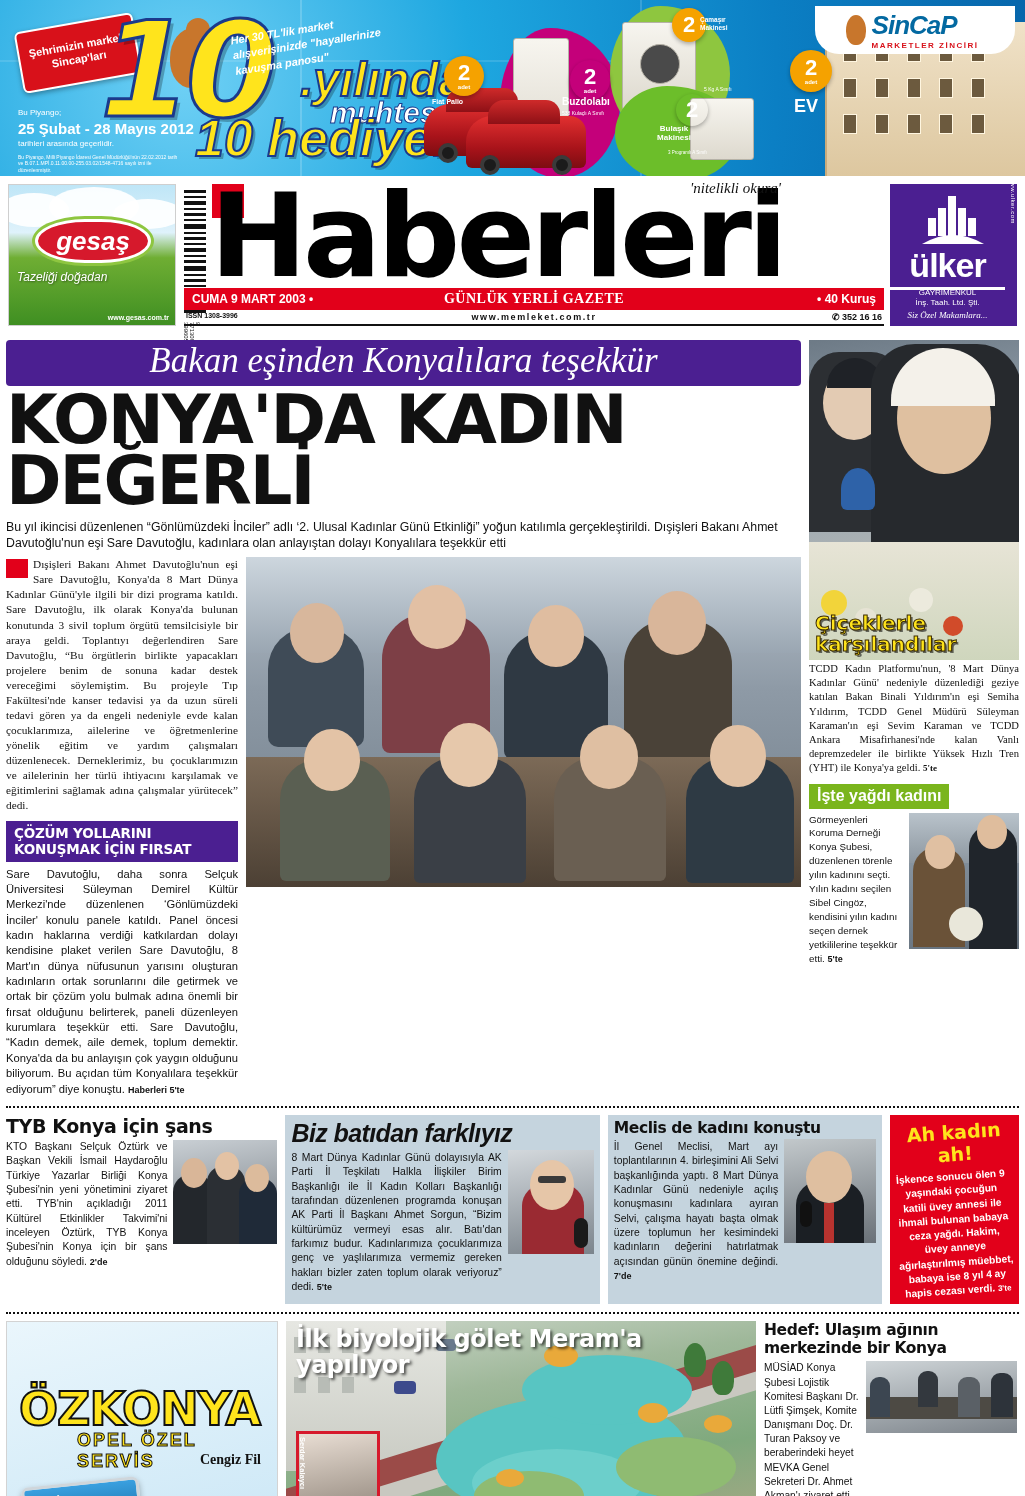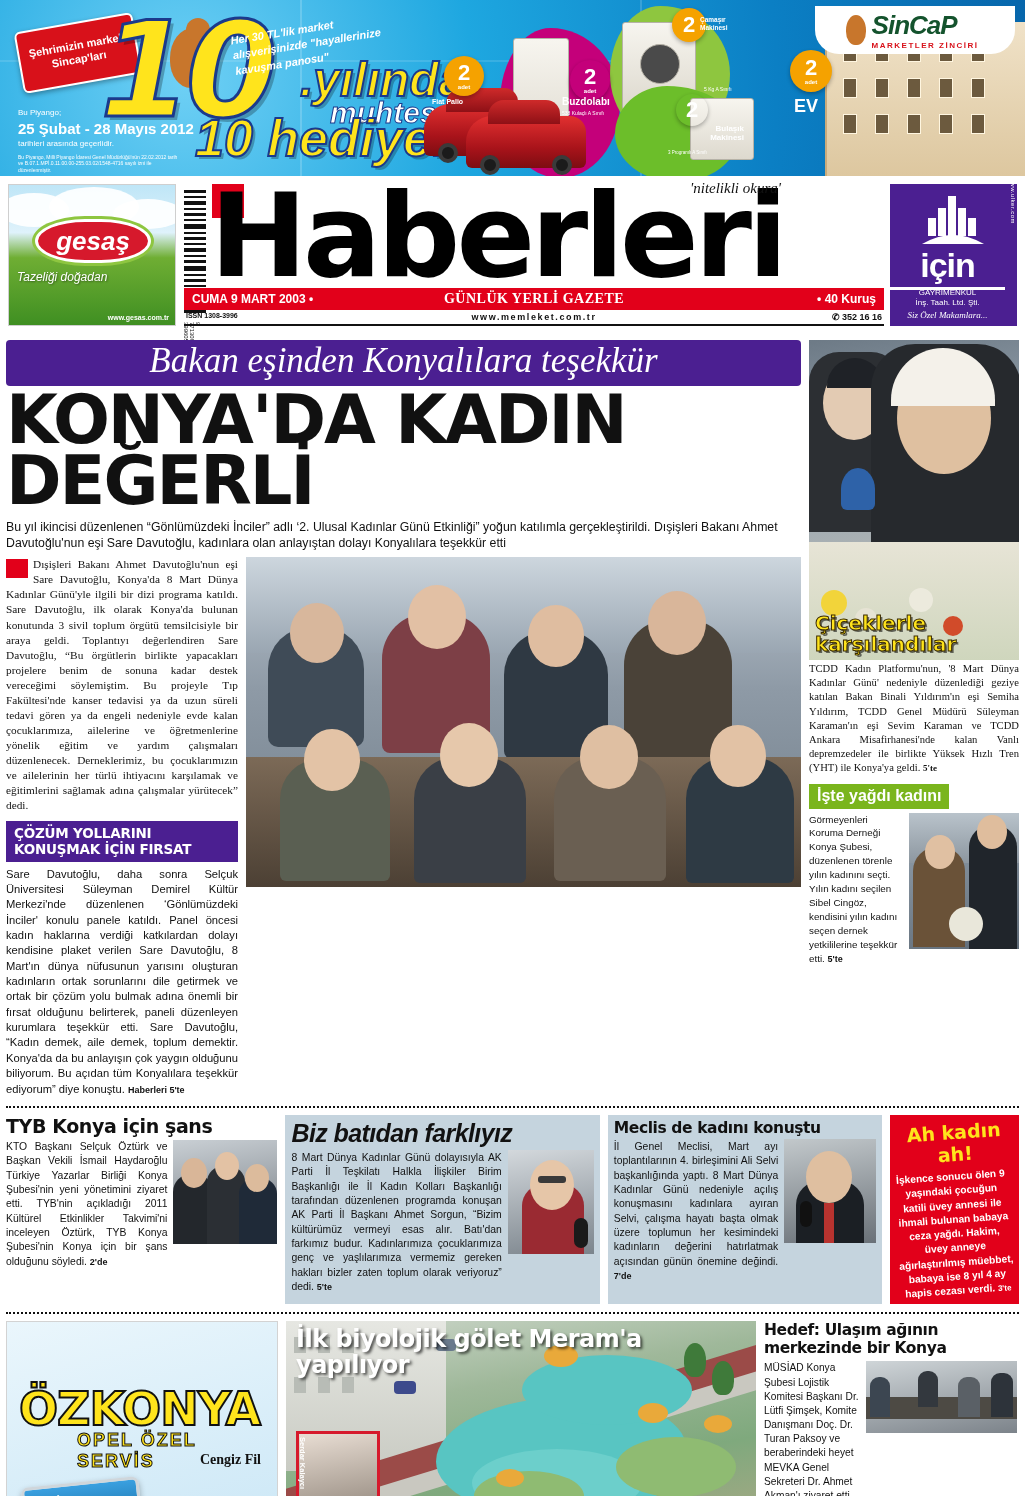--- a/index.html
+++ b/index.html
@@ -89,21 +89,21 @@
     position:absolute; right:0; top:22px; width:200px; height:154px;
     background:linear-gradient(180deg,#f0e2c8,#ddc79f);
     border-left:2px solid #c9ab7c;
   }
   .building .win { position:absolute; width:14px; height:20px; background:#6c5a3e; border:1px solid #fff6e0; }
   .sincaplogo {
     position:absolute; right:10px; top:6px; width:200px; height:48px;
     background:#fff; border-radius:0 0 24px 24px;
     display:flex; align-items:center; justify-content:center;
   }
-  .sincaplogo .s-t { font-size:26px; font-weight:bold; font-style:italic; color:#14532d; letter-spacing:-1px; }
+  .sincaplogo .s-t { font-size:26px; font-weight:bold; font-style:italic; color:#0369a1; letter-spacing:-1px; }
   .sincaplogo .s-s { font-size:8px; font-weight:bold; color:#d8111a; letter-spacing:1.5px; }
   .squirrel { position:absolute; border-radius:50% 50% 45% 45%; background:#c8762c; }
 
   
   .masthead { position:relative; width:1025px; height:160px; background:#fff; padding:6px 0 0 0; }
   .gesas-ad {
     position:absolute; left:8px; top:8px; width:168px; height:142px;
     background:linear-gradient(180deg,#bfe6f7 0%, #dff2fb 34%, #6fae33 52%, #3f8f22 100%);
     border:1px solid #cfcfcf; overflow:hidden;
   }
@@ -314,21 +314,21 @@
 
   <div class="prize" style="left:672px;top:8px;width:34px;height:34px;background:#f5a200;">
     <span class="num">2</span>
   </div>
   <div style="position:absolute;left:700px;top:16px;color:#fff;font-size:6.5px;font-weight:bold;line-height:1.2;width:46px">Çamaşır Makinesi</div>
   <div style="position:absolute;left:704px;top:86px;color:#fff;font-size:5px">5 Kg A Sınıfı</div>
 
   <div class="prize" style="left:676px;top:94px;width:32px;height:32px;background:transparent;">
     <span class="num" style="color:#fff">2</span>
   </div>
-  <div style="position:absolute;left:692px;top:124px;color:#fff;font-size:8px;font-weight:bold;line-height:1.15;width:52px;text-align:right">Bulaşık Makinesi</div>
+  <div style="position:absolute;left:648px;top:124px;color:#fff;font-size:8px;font-weight:bold;line-height:1.15;width:52px;text-align:center">Bulaşık Makinesi</div>
   <div style="position:absolute;left:668px;top:150px;color:#fff;font-size:4.5px">3 Programlı A Sınıfı</div>
 
   <div class="prize" style="left:790px;top:50px;width:42px;height:42px;background:#f5a200;">
     <span class="num">2</span>
     <span class="adet">adet</span>
   </div>
   <div style="position:absolute;left:794px;top:96px;color:#fff;font-size:18px;font-weight:bold">EV</div>
 
   <div class="sincaplogo">
     <div class="squirrel" style="position:relative;left:-6px;width:20px;height:30px;"></div>
@@ -395,21 +395,21 @@
 
   <div class="ulker-ad">
     <svg class="u-tower" viewBox="0 0 70 52">
       <rect x="30" y="2" width="8" height="40" fill="#fff"></rect>
       <rect x="20" y="14" width="8" height="28" fill="#fff"></rect>
       <rect x="40" y="14" width="8" height="28" fill="#fff"></rect>
       <rect x="10" y="24" width="8" height="18" fill="#fff"></rect>
       <rect x="50" y="24" width="8" height="18" fill="#fff"></rect>
       <path d="M4 50 Q35 32 66 50 Z" fill="#fff"></path>
     </svg>
-    <div class="u-name">için</div>
+    <div class="u-name">ülker</div>
     <div class="u-sub" style="white-space:pre-line">GAYRİMENKUL
 İnş. Taah. Ltd. Şti.</div>
     <div class="u-slog">Siz Özel Makamlara...</div>
     <div class="u-vurl">www.ulker.com</div>
   </div>
 </div>
 
 <div class="page">
 
   <div class="lead">

